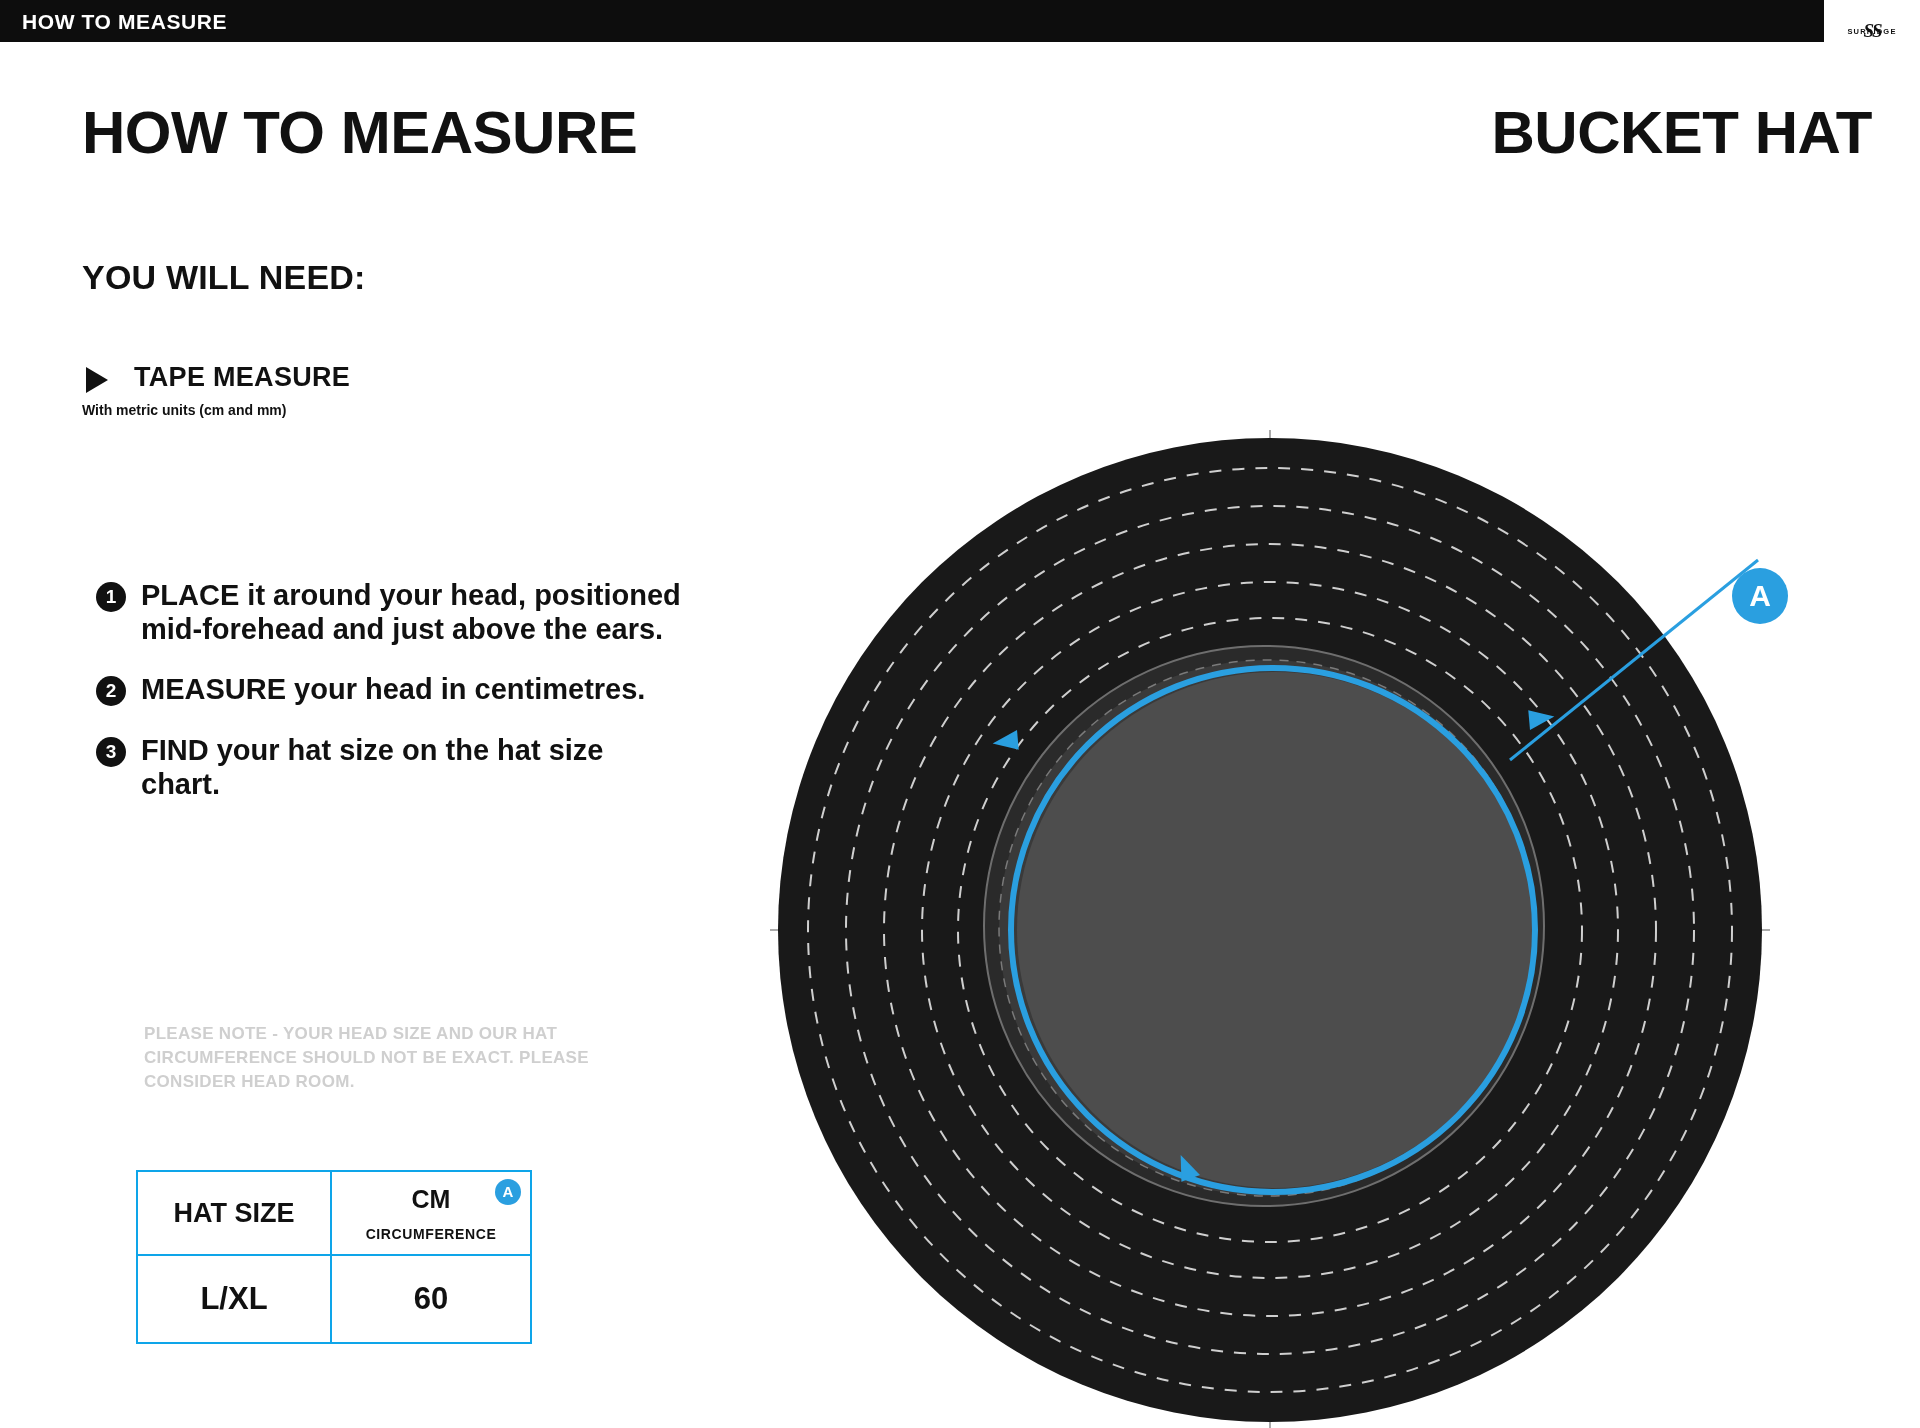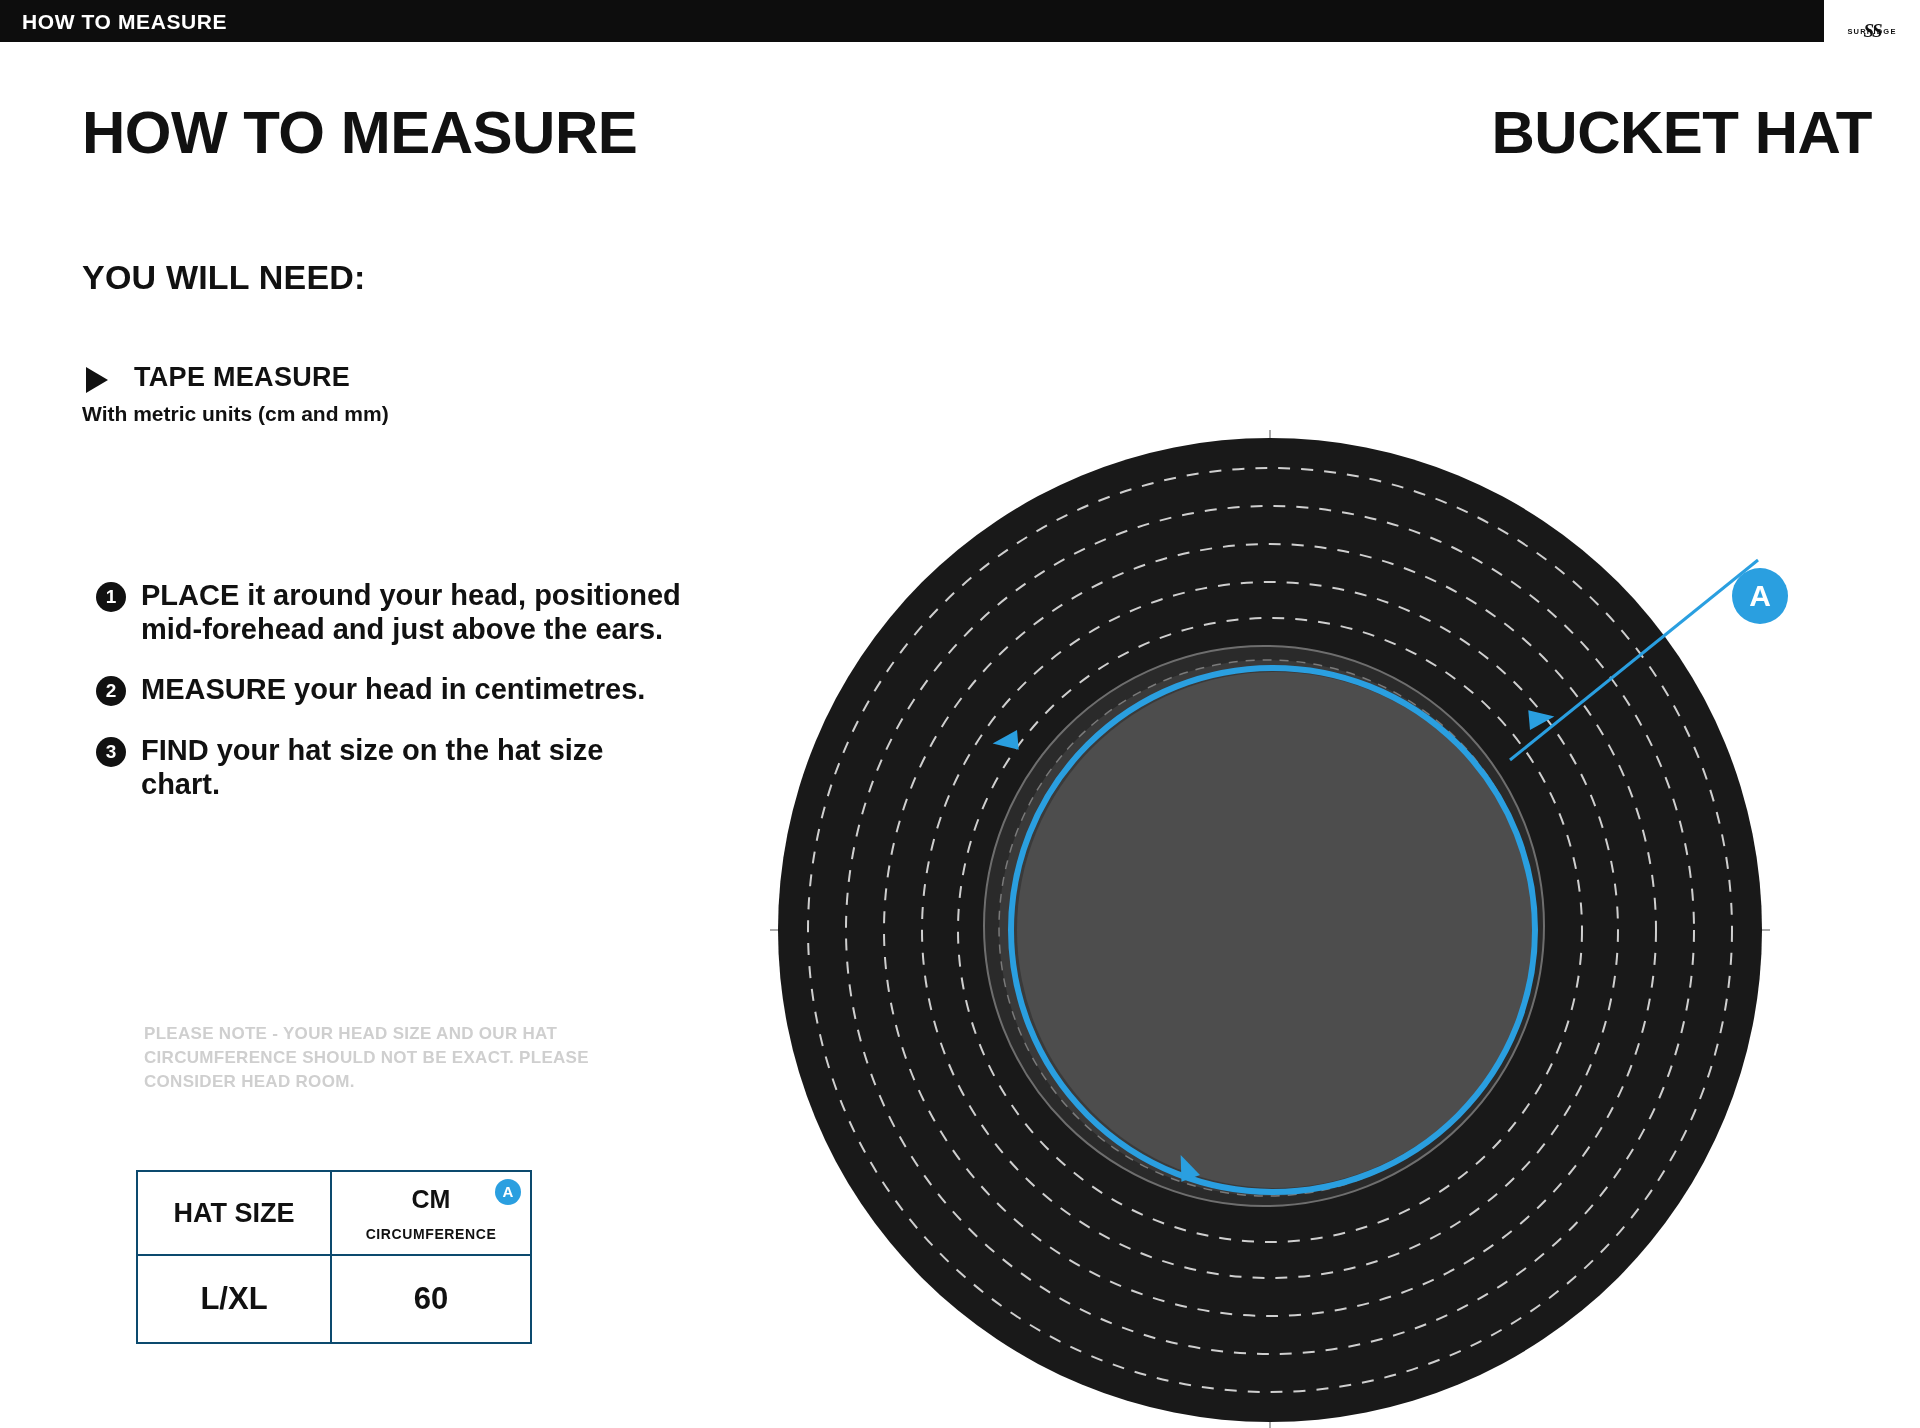--- a/index.html
+++ b/index.html
@@ -111,21 +111,21 @@
     font-size: 27px;
     font-weight: bold;
     color: #111;
     letter-spacing: 0.3px;
     white-space: nowrap;
   }
   .tape-sub {
     position: absolute;
     left: -4px;
     top: 40px;
-    font-size: 21px;
+    font-size: 14px;
     font-weight: bold;
     color: #111;
     white-space: nowrap;
   }
 
   
   .steps {
     position: absolute;
     left: 96px;
     top: 578px;
@@ -170,21 +170,21 @@
 
   
   .table {
     position: absolute;
     left: 136px;
     top: 1170px;
     width: 396px;
     border-collapse: collapse;
   }
   .table td, .table th {
-    border: 2px solid #0c4a6e;
+    border: 2px solid #0ea5e9;
     text-align: center;
     color: #111;
   }
   .th-hatsize {
     width: 194px;
     height: 84px;
     font-size: 27px;
     font-weight: bold;
   }
   .th-cm {

